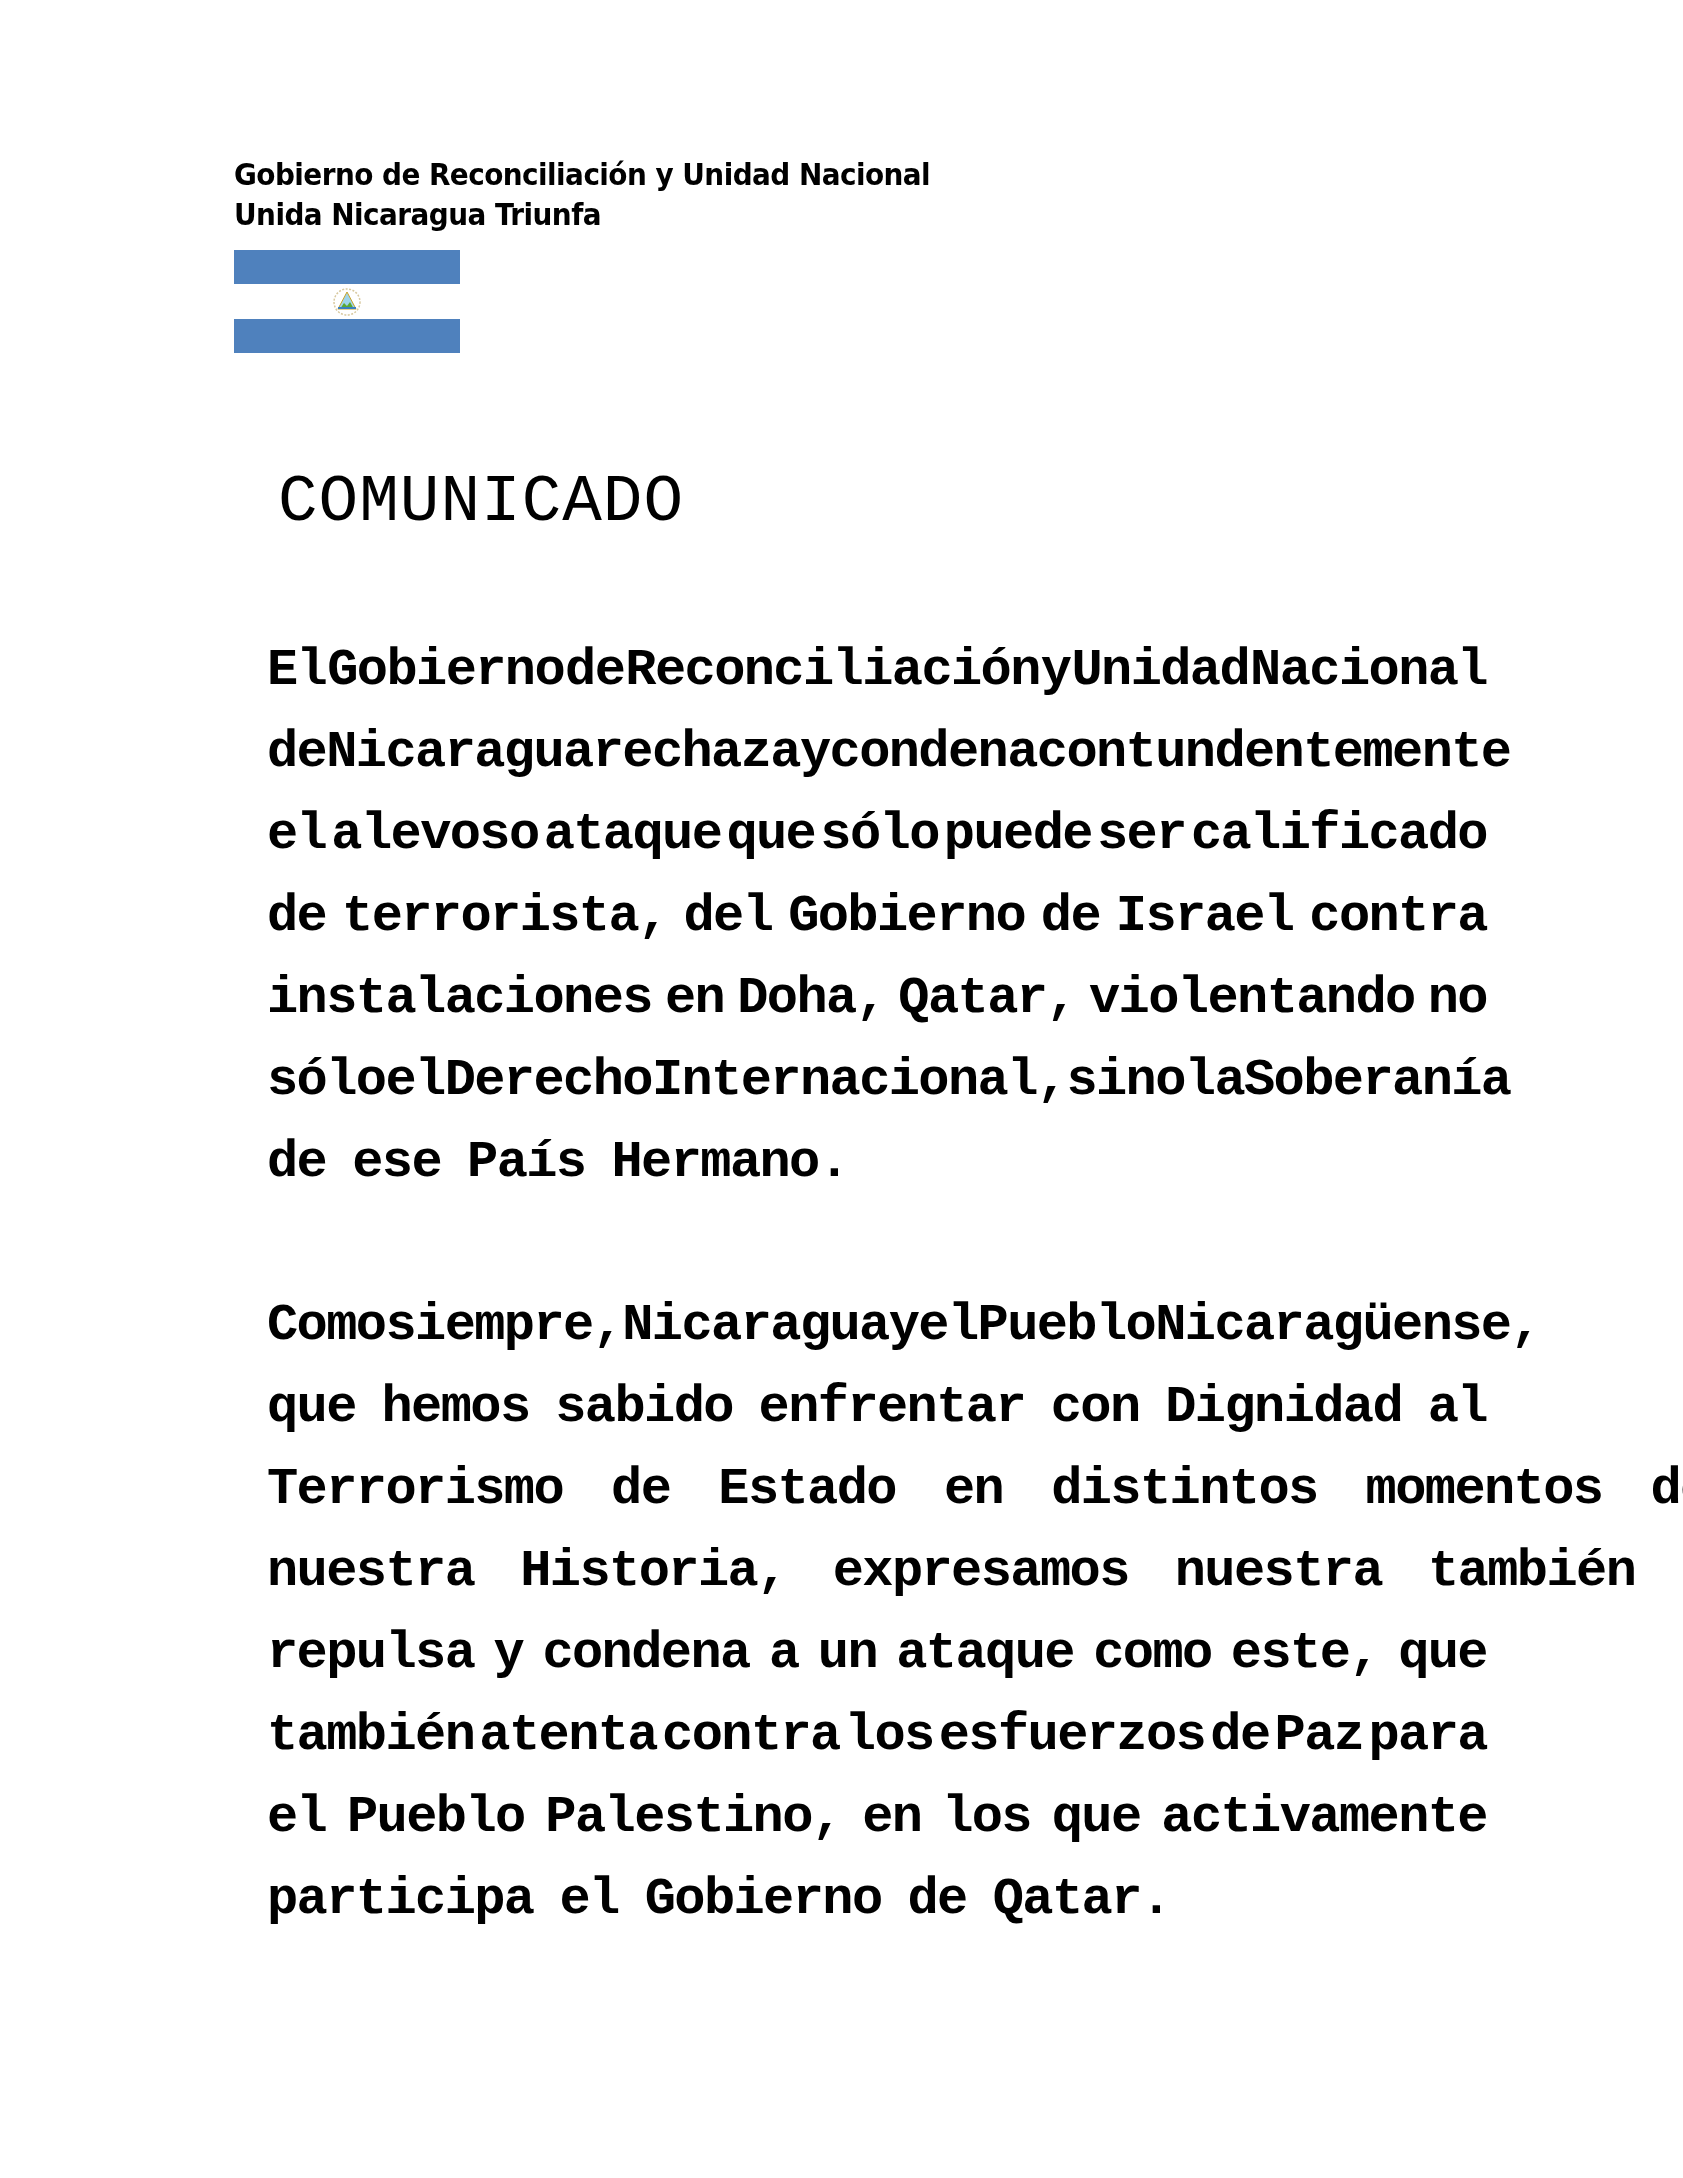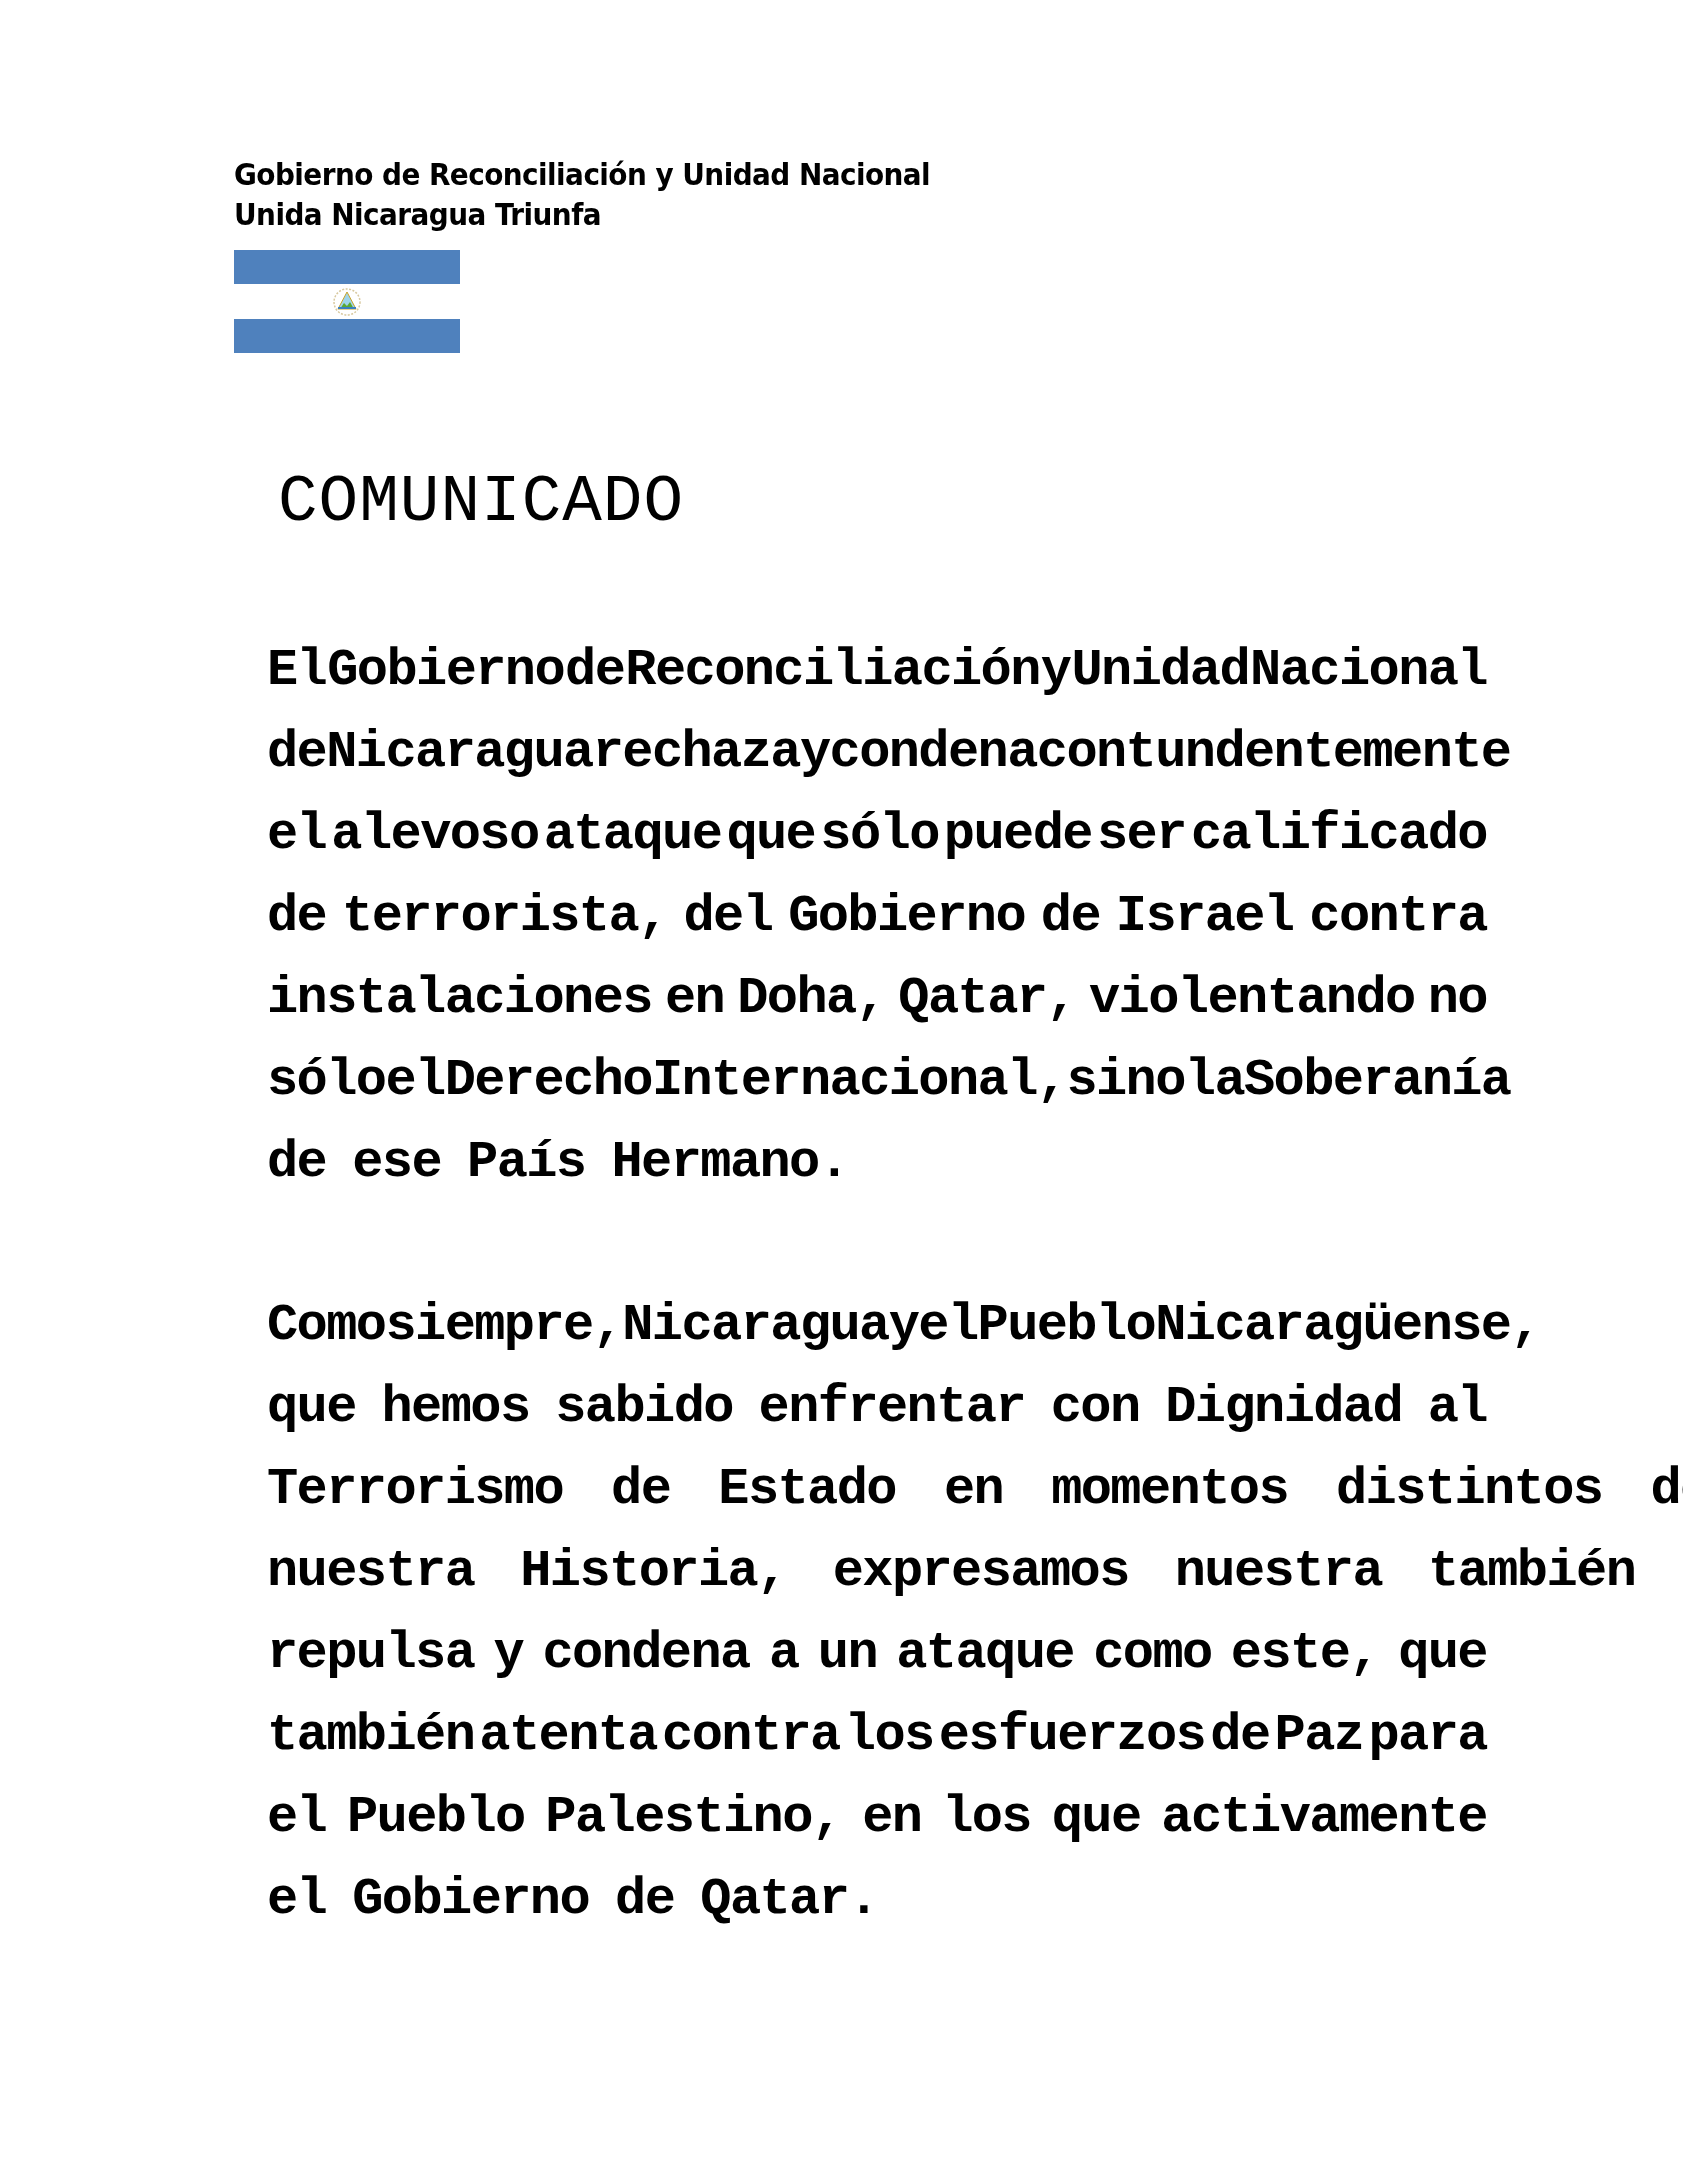--- a/index.html
+++ b/index.html
@@ -123,22 +123,22 @@
         <span>enfrentar</span>
         <span>con</span>
         <span>Dignidad</span>
         <span>al</span>
       </div>
     <div class="line-inner" style="height: 82px; gap: 48px;">
         <span>Terrorismo</span>
         <span>de</span>
         <span>Estado</span>
         <span>en</span>
+        <span>distintos</span>
         <span>momentos</span>
-        <span>distintos</span>
         <span>de</span>
       </div>
     <div class="line-inner" style="height: 82px; gap: 46px;">
         <span>nuestra</span>
         <span>Historia,</span>
         <span>expresamos</span>
         <span>nuestra</span>
         <span>también</span>
       </div>
     <div class="line-inner" style="height: 82px;">
@@ -165,20 +165,21 @@
     <div class="line-inner" style="height: 82px;">
         <span>el</span>
         <span>Pueblo</span>
         <span>Palestino,</span>
         <span>en</span>
         <span>los</span>
         <span>que</span>
         <span>activamente</span>
       </div>
     <div class="line-inner last" style="height: 82px;">
+        <span style="margin-right: 26px;">participa</span>
         <span style="margin-right: 26px;">el</span>
         <span style="margin-right: 26px;">Gobierno</span>
         <span style="margin-right: 26px;">de</span>
         <span>Qatar.</span>
       </div>
   </div>
 
 </div>
 
 

